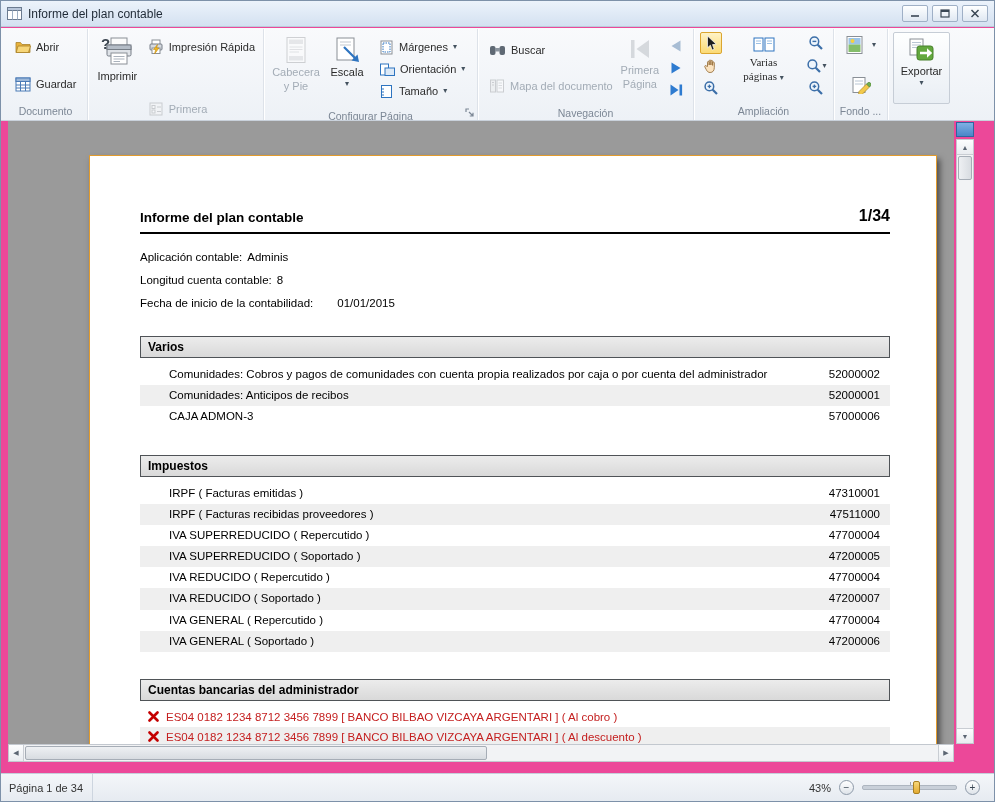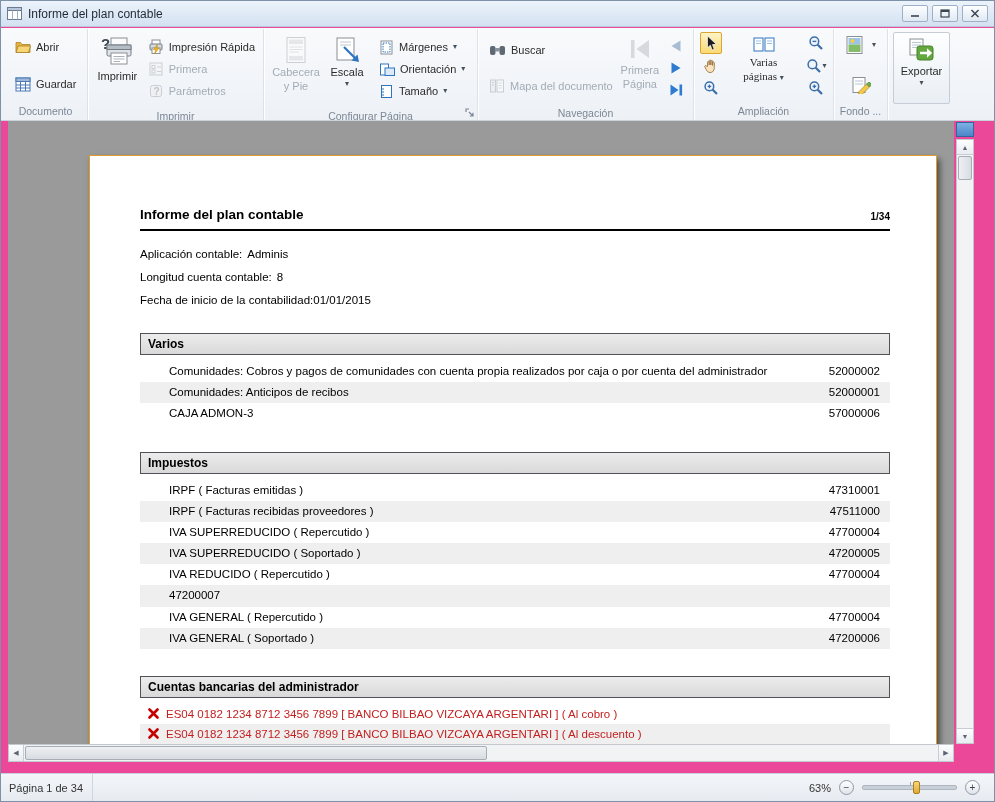--- a/index.html
+++ b/index.html
@@ -44,25 +44,25 @@
 
   
   .docarea { position:absolute; top:120px; left:7px; right:40px; bottom:57px;
     background:#9a9a9a; overflow:hidden; }
   .page { position:absolute; left:81px; top:34px; width:848px; height:980px; background:#fff;
     border:1px solid #e19b2d; box-shadow:3px 4px 6px rgba(0,0,0,.5);
     padding:51px 46px 0 50px; }
   .rp-head { display:flex; justify-content:space-between; align-items:flex-end;
     border-bottom:2px solid #000; padding-bottom:7px; }
   .rp-title { font-size:13.5px; font-weight:bold; color:#000; }
-  .rp-page { font-size:10px; font-weight:bold; color:#000; }
+  .rp-page { font-size:16px; font-weight:bold; color:#000; }
   .rp-meta { margin-top:17px; font-size:11.5px; color:#000; }
   .meta-line { margin-bottom:11px; }
   .meta-line .val { margin-left:5px; }
-  .meta-line .val.wide-gap { margin-left:0; }
+  .meta-line .val.wide-gap { margin-left:24px; }
   .rp-section { margin-top:27px; }
   .sec-head { border:1px solid #4f5357; background:linear-gradient(#ececec,#d9d9d9);
     font-weight:bold; font-size:12px; color:#000; padding:3px 7px; }
   .sec-rows { margin-top:6px; }
   .acc-row { display:flex; align-items:flex-start; padding:3px 10px 3px 29px;
     font-size:11.5px; line-height:1.32; color:#000; }
   .acc-row.alt { background:#efefef; }
   .acc-text { flex:1; padding-right:18px; }
   .acc-code { white-space:nowrap; }
   .bank-row { display:flex; align-items:center; gap:7px; padding:3px 10px 3px 8px;
@@ -182,21 +182,21 @@
                 <rect x="7" y="9" width="24" height="4.5" fill="#b4bcc6" stroke="#767d86"></rect>
                 <rect x="11" y="17" width="16" height="11" fill="#fff" stroke="#8a8f96"></rect>
                 <line x1="13.5" y1="20.5" x2="24.5" y2="20.5" stroke="#aab2bc"></line>
                 <line x1="13.5" y1="23" x2="24.5" y2="23" stroke="#aab2bc"></line>
                 <line x1="13.5" y1="25.5" x2="20" y2="25.5" stroke="#aab2bc"></line>
                 <text x="1" y="13" font-size="15" font-weight="bold" fill="#3c4650">?</text>
               </svg>
           </span>
           <span class="lbl">Imprimir</span>
         </div>
-        <div class="col" style="justify-content:space-between;padding:4px 0 7px 2px;">
+        <div class="col" style="justify-content:space-between;padding:4px 0 7px 2px;gap:40px;">
           <div class="small-btn">
             <span class="ic">
                 <svg width="16" height="16" viewBox="0 0 16 16">
                   <rect x="4" y="1" width="8" height="4.5" fill="#fff" stroke="#8a8f96"></rect>
                   <rect x="2" y="5" width="12" height="6" rx="1" fill="#d6dbe1" stroke="#767d86"></rect>
                   <rect x="4" y="9" width="8" height="5.5" fill="#fff" stroke="#8a8f96"></rect>
                   <path d="M9.5 5.5 L5.5 10.5 h2.2 L6.5 15 l4.5 -6 H8.6 l0.9 -3.5 z" fill="#f5b91e" stroke="#c08a10" stroke-width="0.6"></path>
                 </svg>
               </span>
             <span class="lbl">Impresión Rápida</span>
@@ -536,20 +536,21 @@
             </div>
           <div class="acc-row alt">
               <span class="acc-text">IVA SUPERREDUCIDO ( Soportado )</span>
               <span class="acc-code">47200005</span>
             </div>
           <div class="acc-row">
               <span class="acc-text">IVA REDUCIDO ( Repercutido )</span>
               <span class="acc-code">47700004</span>
             </div>
           <div class="acc-row alt">
+              <span class="acc-text">IVA REDUCIDO ( Soportado )</span>
               <span class="acc-code">47200007</span>
             </div>
           <div class="acc-row">
               <span class="acc-text">IVA GENERAL ( Repercutido )</span>
               <span class="acc-code">47700004</span>
             </div>
           <div class="acc-row alt">
               <span class="acc-text">IVA GENERAL ( Soportado )</span>
               <span class="acc-code">47200006</span>
             </div>
@@ -588,21 +589,21 @@
   </div>
   <div class="hscroll">
     <div class="sb-btn left">◀</div>
     <div class="hthumb"></div>
     <div class="sb-btn right">▶</div>
   </div>
 
   <div class="statusbar">
     <div class="sb-pageinfo">Página 1 de 34</div>
     <div class="sb-zoom">
-      <span class="zoom-label">63%</span>
+      <span class="zoom-label">43%</span>
       <span class="zoom-btn">−</span>
       <span class="zoom-track">
           <span class="zoom-thumb"></span>
         </span>
       <span class="zoom-btn">+</span>
     </div>
   </div>
 
 </div>
 

